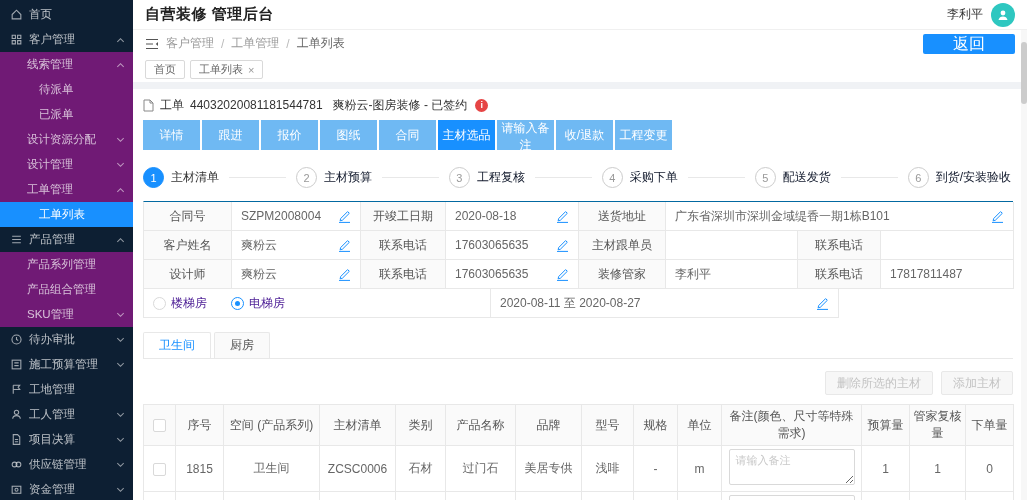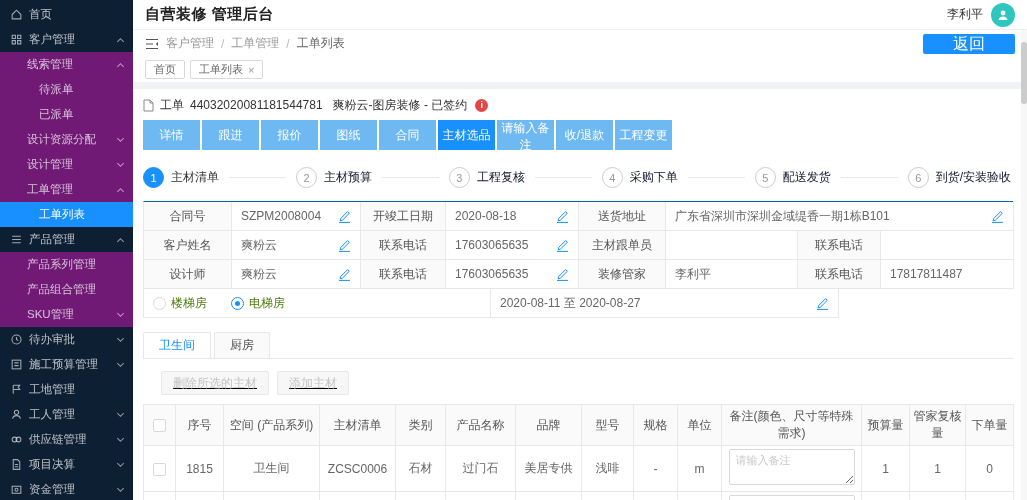--- a/index.html
+++ b/index.html
@@ -54,30 +54,30 @@
   .slabel { font-size:12px; color:#0f172a; margin-left:7px; white-space:nowrap; }
   .step.active .slabel { color:#333; }
   .sline { flex:1; height:1px; background:#e8e8e8; margin:0 10px; min-width:18px; }
 
   .form { border-top:1px solid #0369a1; border-left:1px solid #e8e8e8; font-size:12px; color:#666; width:870px; }
   .frow { display:flex; height:29px; }
   .fc { border-right:1px solid #e8e8e8; border-bottom:1px solid #e8e8e8; display:flex; align-items:center; overflow:hidden; }
   .fl { background:#fafafa; justify-content:center; color:#555; flex:none; }
   .fv { padding:0 9px; flex:none; justify-content:space-between; gap:4px; }
   .fv .pencil { flex:none; cursor:pointer; display:flex; }
-  .radio { display:flex; align-items:center; gap:5px; margin-right:20px; font-size:12px; color:#4d7c0f; cursor:pointer; }
+  .radio { display:flex; align-items:center; gap:5px; margin-right:20px; font-size:12px; color:#4c1d95; cursor:pointer; }
   .rdot { width:13px; height:13px; border:1px solid #d9d9d9; border-radius:50%; background:#fff; position:relative; flex:none; }
   .rdot.sel { border-color:#1890ff; }
   .rdot.sel::after { content:""; position:absolute; inset:3px; border-radius:50%; background:#1890ff; }
 
   .rtabs { display:flex; margin-top:14px; border-bottom:1px solid #e8e8e8; }
   .rtab { height:26px; line-height:25px; padding:0 15px; border:1px solid #e8e8e8; border-bottom:none; border-radius:2px 2px 0 0; background:#fafafa; color:#555; font-size:12px; margin-right:3px; cursor:pointer; }
   .rtab.active { background:#fff; color:#1890ff; }
 
-  .tact { display:flex; justify-content:flex-start; gap:8px; margin:12px 18px 9px;text-decoration:underline; }
+  .tact { display:flex; justify-content:flex-end; gap:8px; margin:12px 0 9px; }
   .tbtn { height:24px; padding:0 11px; font-size:12px; border:1px solid #e8e8e8; border-radius:2px; background:#f7f7f7; color:#c3c3c3; cursor:not-allowed; }
 
   table.mat { width:870px; border-collapse:collapse; font-size:12px; color:#666; table-layout:fixed; }
   .mat th, .mat td { border:1px solid #e8e8e8; text-align:center; padding:3px 2px; overflow:hidden; }
   .mat th { background:#fafafa; color:#555; font-weight:normal; height:30px; }
   .mat td { height:42px; background:#fff; }
   .cbox { display:inline-block; width:13px; height:13px; border:1px solid #d9d9d9; border-radius:2px; background:#fff; vertical-align:middle; cursor:pointer; }
   textarea.note { width:126px; height:36px; border:1px solid #d9d9d9; border-radius:2px; font-size:11px; padding:3px 6px; resize:both; color:#666; font-family:inherit; }
   textarea.note::placeholder { color:#c9c9c9; }
 
@@ -185,35 +185,35 @@
             <circle cx="6" cy="4" r="2" fill="none" stroke="currentColor"></circle>
             <path d="M2.5 10c0-2 1.6-3 3.5-3s3.5 1 3.5 3" fill="none" stroke="currentColor"></path>
           </svg>
         </span>
       <span class="lbl">工人管理</span>
       <span class="chev down"></span>
     </div>
     <div class="s-item">
       <span class="ico">
           <svg width="13" height="13" viewBox="0 0 12 12">
+            <path d="M3 1.5h4l2 2V10.5H3z" fill="none" stroke="currentColor"></path>
+            <path d="M4.5 6h3M4.5 8h3" stroke="currentColor"></path>
+          </svg>
+        </span>
+      <span class="lbl">项目决算</span>
+      <span class="chev down"></span>
+    </div>
+    <div class="s-item">
+      <span class="ico">
+          <svg width="13" height="13" viewBox="0 0 12 12">
             <circle cx="4.2" cy="6" r="2.2" fill="none" stroke="currentColor"></circle>
             <circle cx="7.8" cy="6" r="2.2" fill="none" stroke="currentColor"></circle>
           </svg>
         </span>
       <span class="lbl">供应链管理</span>
-      <span class="chev down"></span>
-    </div>
-    <div class="s-item">
-      <span class="ico">
-          <svg width="13" height="13" viewBox="0 0 12 12">
-            <path d="M3 1.5h4l2 2V10.5H3z" fill="none" stroke="currentColor"></path>
-            <path d="M4.5 6h3M4.5 8h3" stroke="currentColor"></path>
-          </svg>
-        </span>
-      <span class="lbl">项目决算</span>
       <span class="chev down"></span>
     </div>
     <div class="s-item">
       <span class="ico">
           <svg width="13" height="13" viewBox="0 0 12 12">
             <rect x="2" y="3" width="8" height="6.5" fill="none" stroke="currentColor"></rect>
             <circle cx="6" cy="6.2" r="1.4" fill="none" stroke="currentColor"></circle>
           </svg>
         </span>
       <span class="lbl">资金管理</span>

